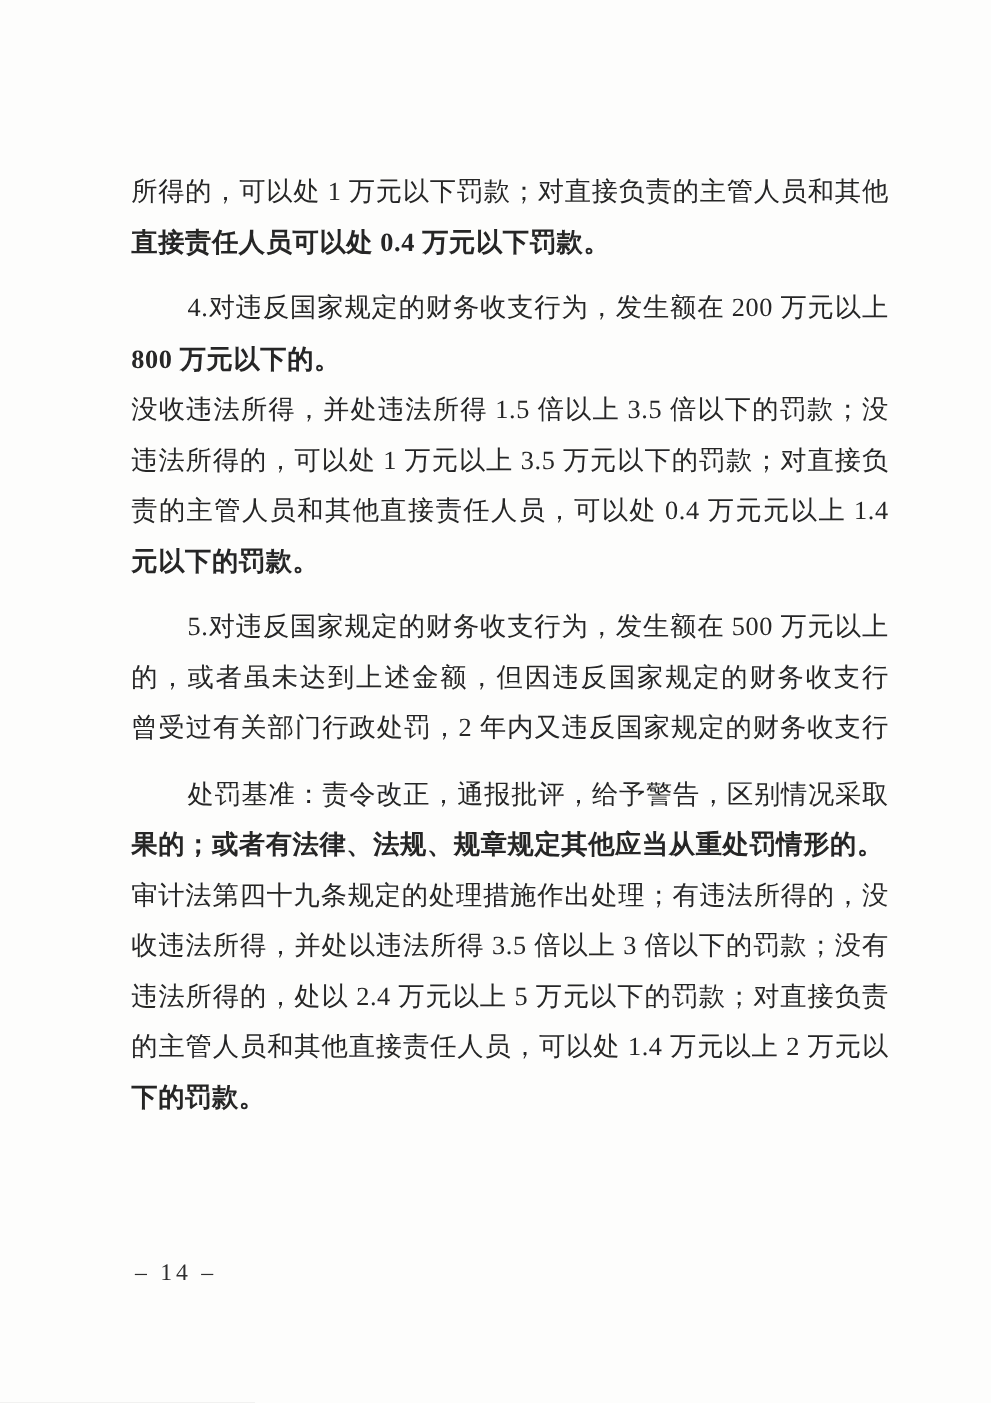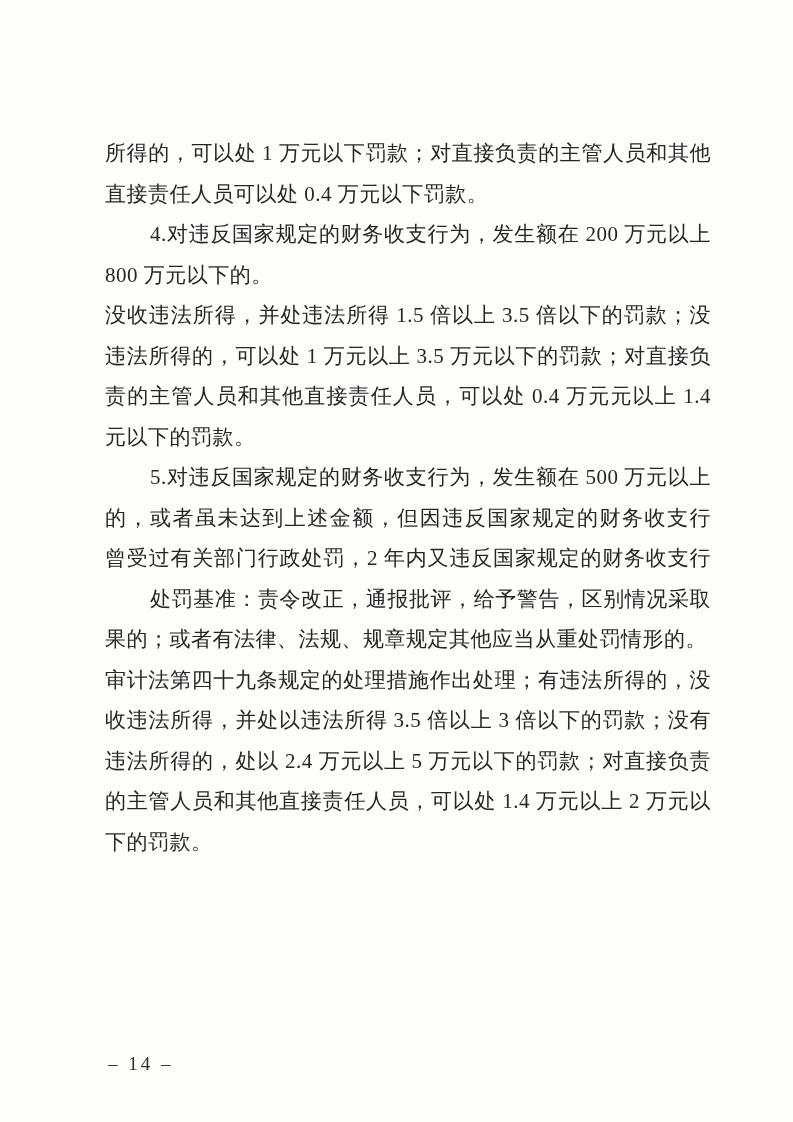--- a/index.html
+++ b/index.html
@@ -29,28 +29,30 @@
   .line {
     text-align: justify;
     text-align-last: justify;
     white-space: normal;
     height: 40.5px;
     overflow: hidden;
   }
   .line.end {
     text-align: center;
     text-align-last: left;
+    font-weight: bold;
   }
   .line.indent {
     text-indent: 45px;
+    margin-top: 12px;
   }
   .page-footer {
     position: absolute;
     left: 108px;
-    top: 1053px;
+    top: 1008px;
     font-size: 19px;
     letter-spacing: 3px;
     color: #2e2e2e;
   }
 </style>
 </head>
 <body>
 
 <div class="page">
   <div class="doc-body">

